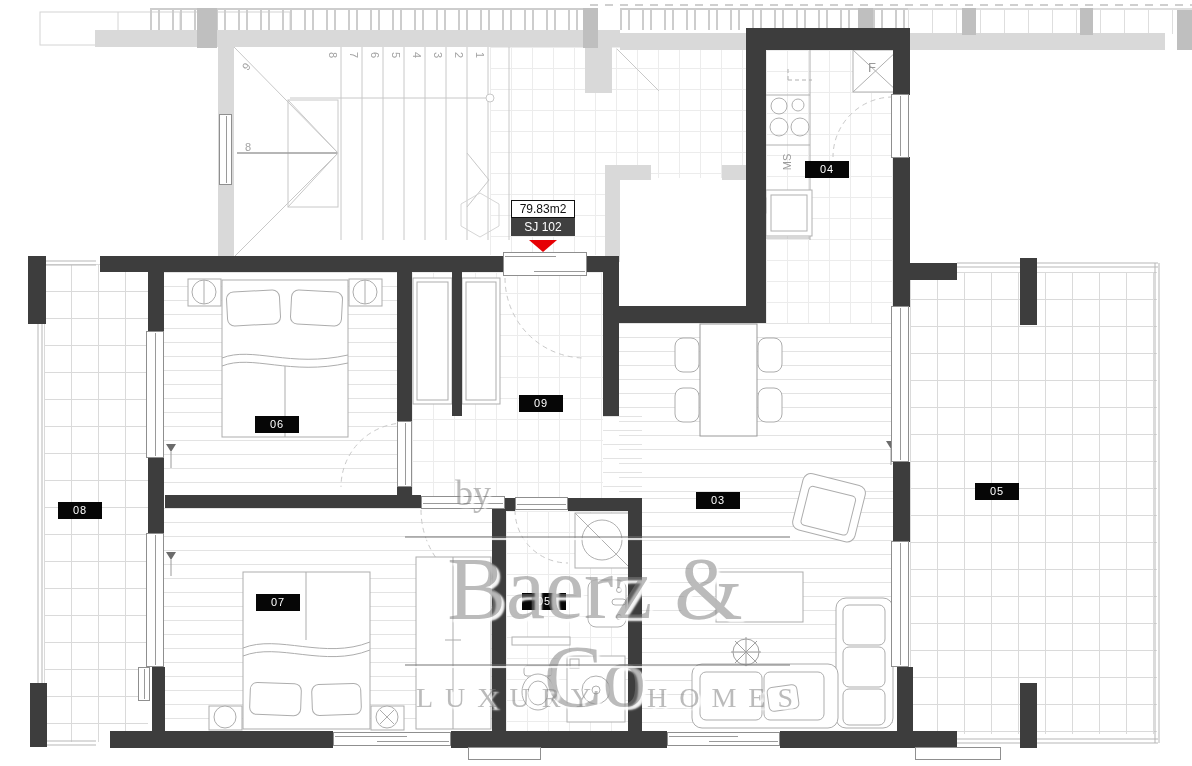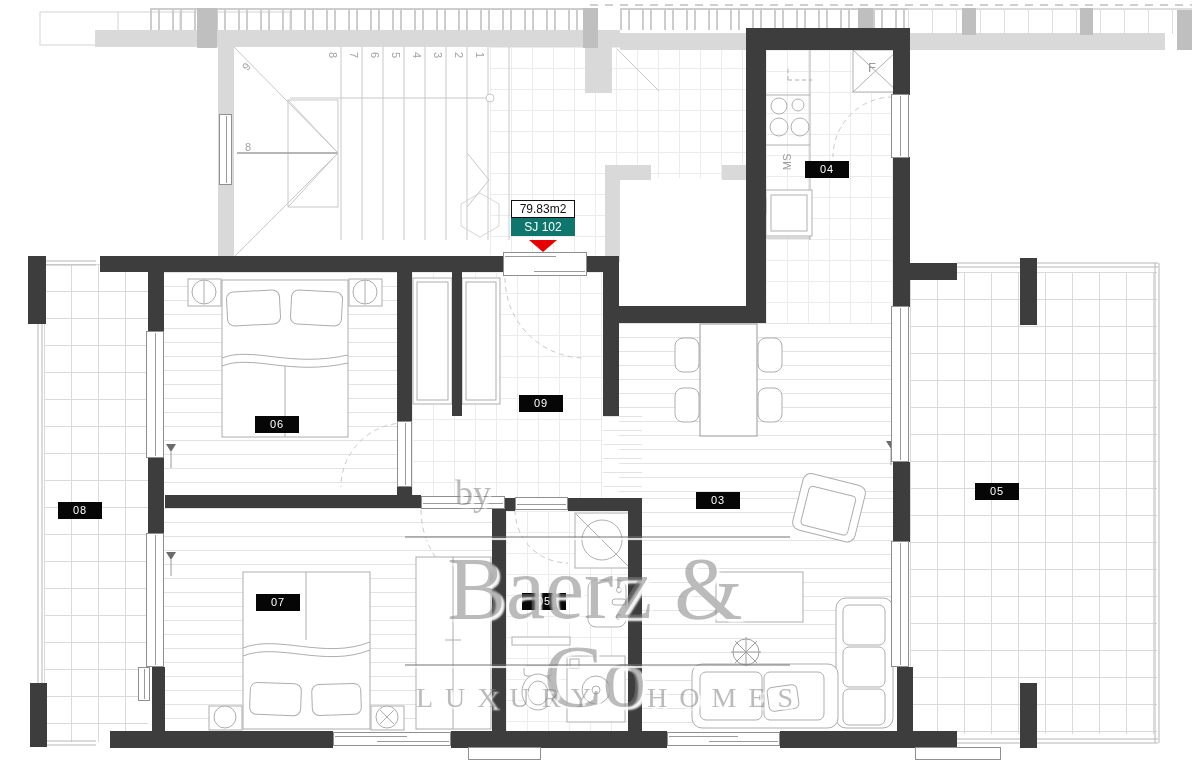--- a/index.html
+++ b/index.html
@@ -23,21 +23,21 @@
   .winh::before{content:"";position:absolute;top:50%;left:1px;right:1px;height:1px;background:#9a9a9a;}
   .winh2::before{content:"";position:absolute;top:3px;left:1px;width:62%;height:1px;background:#9a9a9a;}
   .winh2::after{content:"";position:absolute;bottom:3px;right:1px;width:62%;height:1px;background:#9a9a9a;}
   
   .rlabel{position:absolute;width:44px;height:17px;background:#060606;color:#fff;font-size:11px;
           line-height:16px;text-align:center;letter-spacing:1px;}
   .snum{position:absolute;width:14px;height:14px;font-size:11px;color:#a3a3a3;text-align:center;}
   .gtext{position:absolute;color:#9a9a9a;}
   .callout-area{position:absolute;left:511px;top:200px;width:64px;height:18px;background:#fff;
     border:1px solid #111;box-sizing:border-box;font-size:12px;line-height:16px;text-align:center;color:#111;}
-  .callout-unit{position:absolute;left:511px;top:218px;width:64px;height:18px;background:#0f766e;
+  .callout-unit{position:absolute;left:511px;top:218px;width:64px;height:18px;background:#404040;
     font-size:12px;line-height:18px;text-align:center;color:#fff;}
   .pointer{position:absolute;left:529px;top:240px;width:0;height:0;
     border-left:14px solid transparent;border-right:14px solid transparent;border-top:12px solid #e60004;}
   
   .wm{position:absolute;color:rgba(125,125,125,.52);text-shadow:3px 3px 2px rgba(255,255,255,.95);
       font-family:"Liberation Serif",serif;pointer-events:none;}
   .wm-rule{position:absolute;left:405px;width:385px;height:2px;background:rgba(115,115,115,.5);
       box-shadow:2px 2px 1px rgba(255,255,255,.9);pointer-events:none;}
 </style>
 </head>

